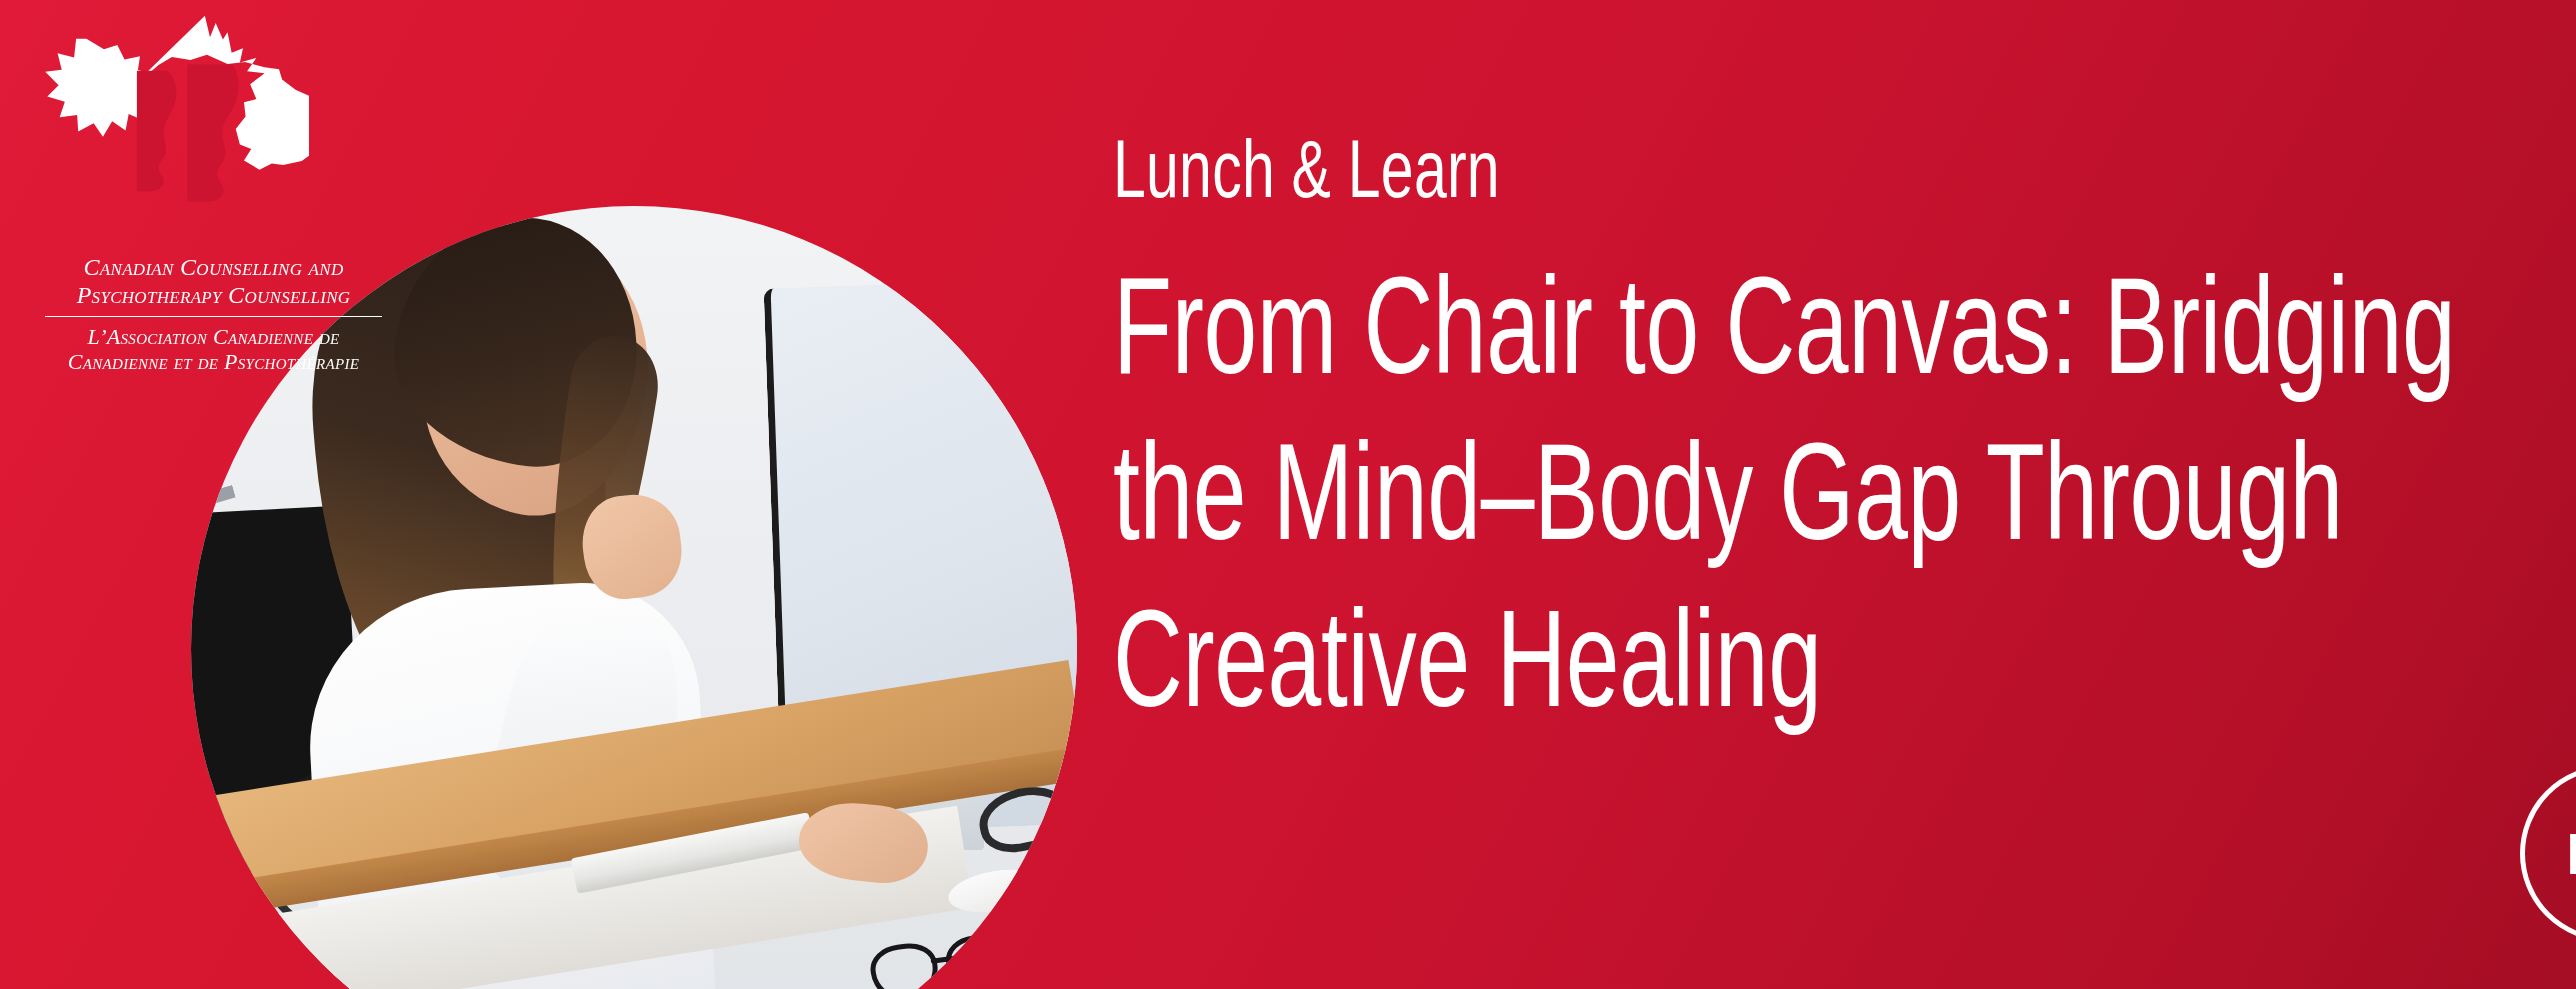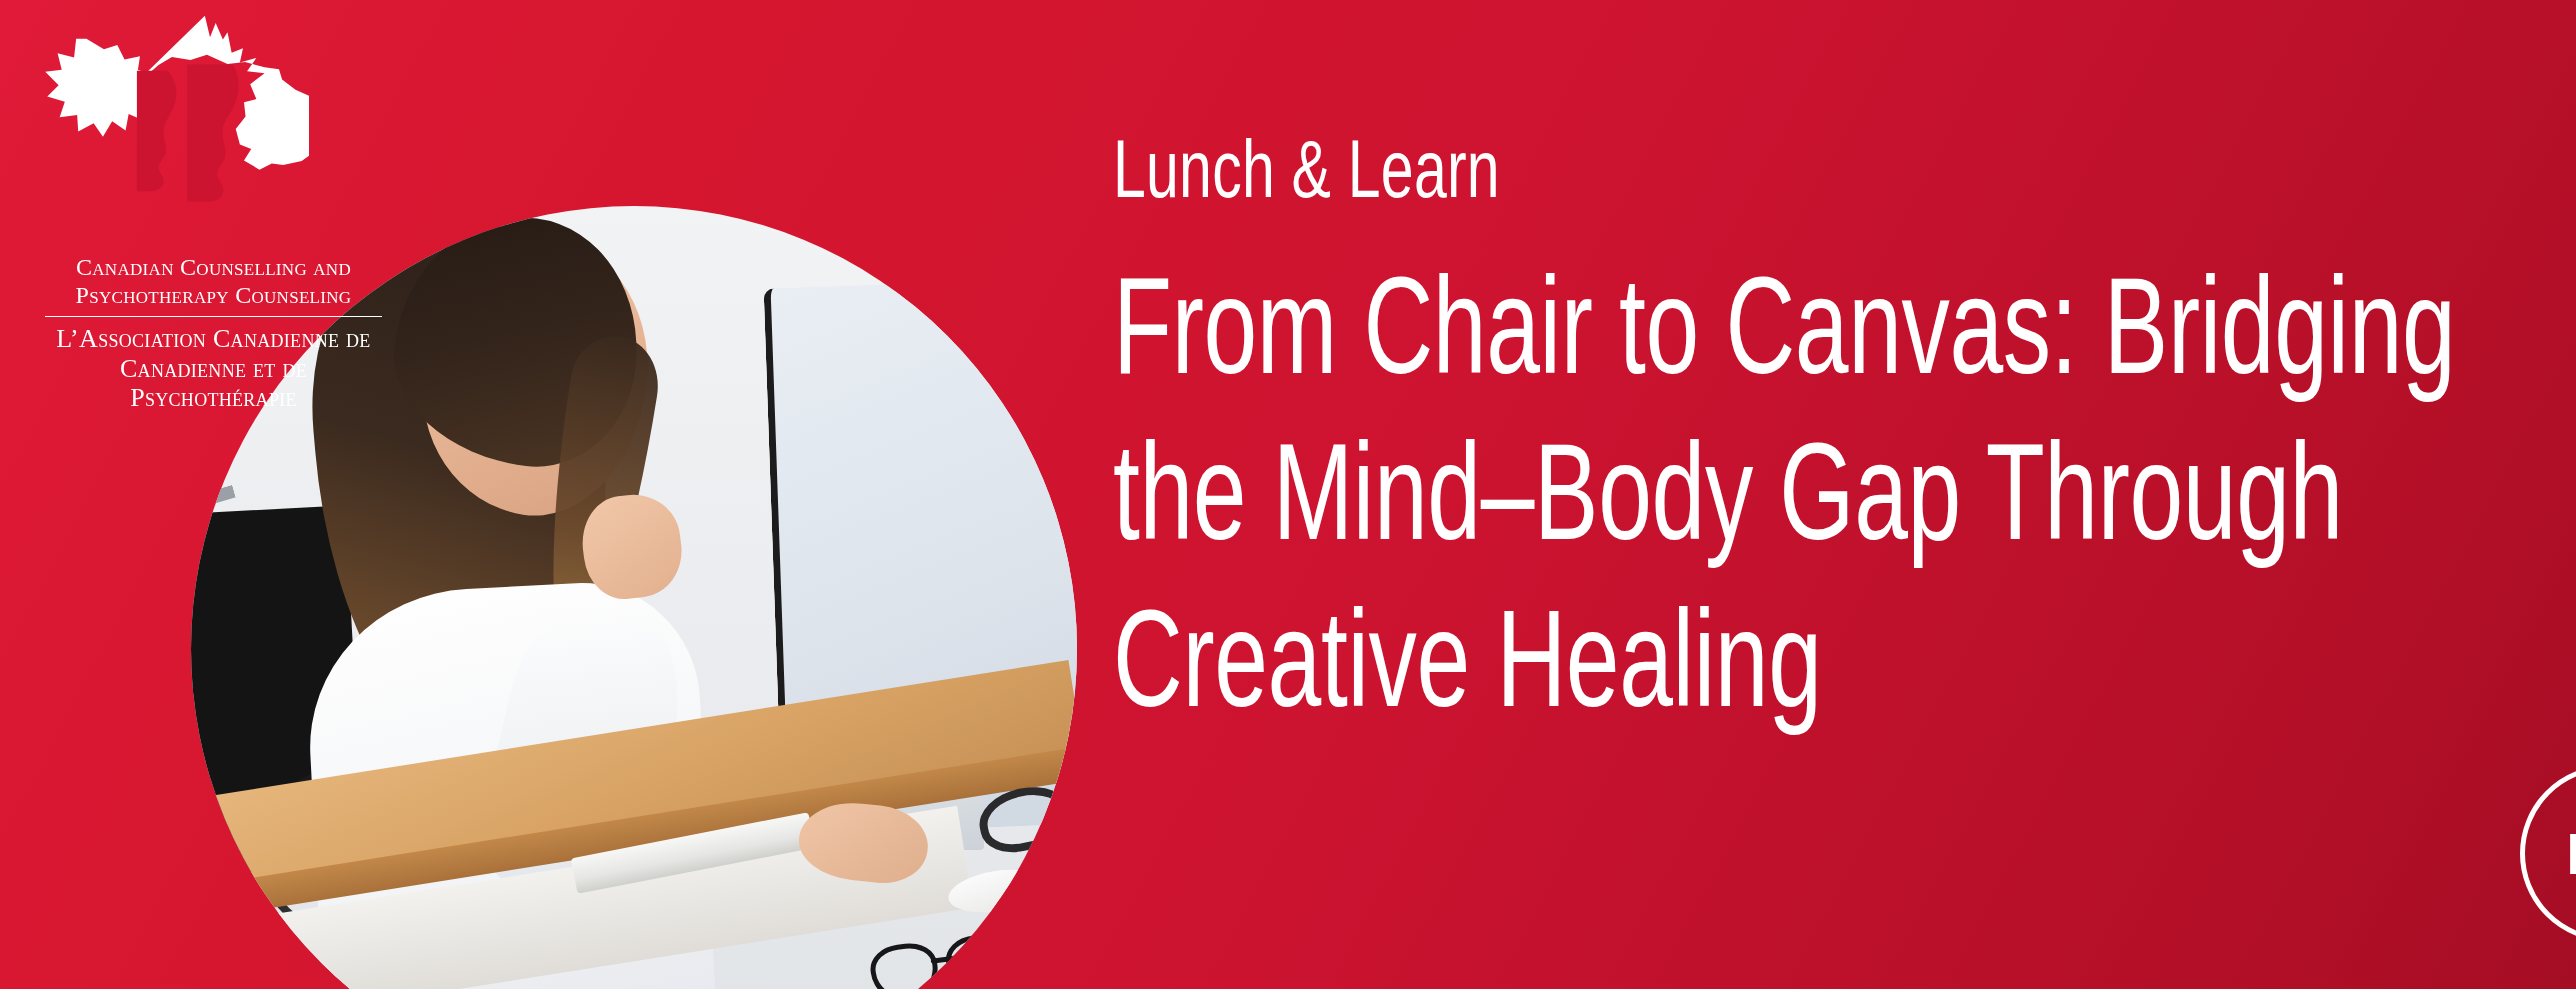--- a/index.html
+++ b/index.html
@@ -46,34 +46,35 @@
     margin-left: 5.2px;
   }
   .logo-text {
     margin-top: 3.1px;
     width: 355px;
     text-align: center;
     color: #ffffff;
     font-family: "Liberation Serif", serif;
     font-variant: small-caps;
     letter-spacing: 0.3px;
+    font-style: italic;
   }
   .logo-line-en {
     font-size: 24px;
     line-height: 1.14;
     font-weight: 400;
   }
   .logo-rule {
     height: 1px;
     background: #ffffff;
     margin: 7.2px auto 6.7px auto;
     width: 337px;
   }
   .logo-line-fr {
-    font-size: 26px;
+    font-size: 22px;
     line-height: 1.14;
     font-weight: 400;
   }
 
   
   .photo-mask {
     position: absolute;
     left: 191px;
     top: 206px;
     width: 886px;
@@ -405,21 +406,21 @@
   <div class="logo">
     <svg class="logo-mark" viewBox="0 0 520 470" aria-hidden="true">
       <path fill="#ffffff" d="M318 13 l10 42 11 -28 14 32 9 -14 8 40 22 -9 -6 28 32 -9 -18 26 34 4 -28 21 12 29 -24 6 3 28 -19 24 8 30 22 9 -14 22 30 18 24 -12 22 3 36 -8 28 -20 34 -14 -26 -24 -6 -26 18 -16 -28 -24 -32 -14 -26 -20 -6 -20 -28 -4 -38 -10 -34 4 -40 -18 -32 10 -36 -6 -26 16 -30 26 -12 18 -24 12 -38z"></path>
       <path fill="#ffffff" d="M88 58 l34 20 26 -8 14 28 30 -6 -4 26 32 12 -22 20 24 30 -30 2 6 34 -28 -12 -6 32 -26 -18 -18 30 -18 -26 -30 16 -2 -32 -34 4 10 -30 -34 -10 22 -22 -26 -26 32 -4 -8 -32 32 8 4 -36z"></path>
       <path fill="#CC1330" d="M246 120 c16 18 20 42 14 62 -6 20 -20 34 -22 52 -2 16 6 30 4 44 -2 12 -14 18 -14 30 0 10 10 16 10 26 0 12 -12 20 -26 20 l-26 0 0 -234 z"></path>
       <path fill="#CC1330" d="M372 108 c14 22 14 50 6 72 -8 22 -24 36 -26 56 -2 18 8 32 6 48 -2 14 -16 22 -16 36 0 12 12 20 12 32 0 14 -14 22 -30 22 l-40 0 0 -266 z"></path>
     </svg>
 
     <div class="logo-text">
       <div class="logo-line-en">Canadian Counselling and</div>
-      <div class="logo-line-en">Psychotherapy Counseling</div>
+      <div class="logo-line-en">Psychotherapy Counselling</div>
       <div class="logo-rule"></div>
       <div class="logo-line-fr">L’Association Canadienne de</div>
       <div class="logo-line-fr">Canadienne et de Psychothérapie</div>
     </div>
   </div>
 
   <div class="eyebrow">Lunch &amp; Learn</div>
 
   <div class="headline">
     <span class="hl-line">From Chair to Canvas: Bridging</span>

